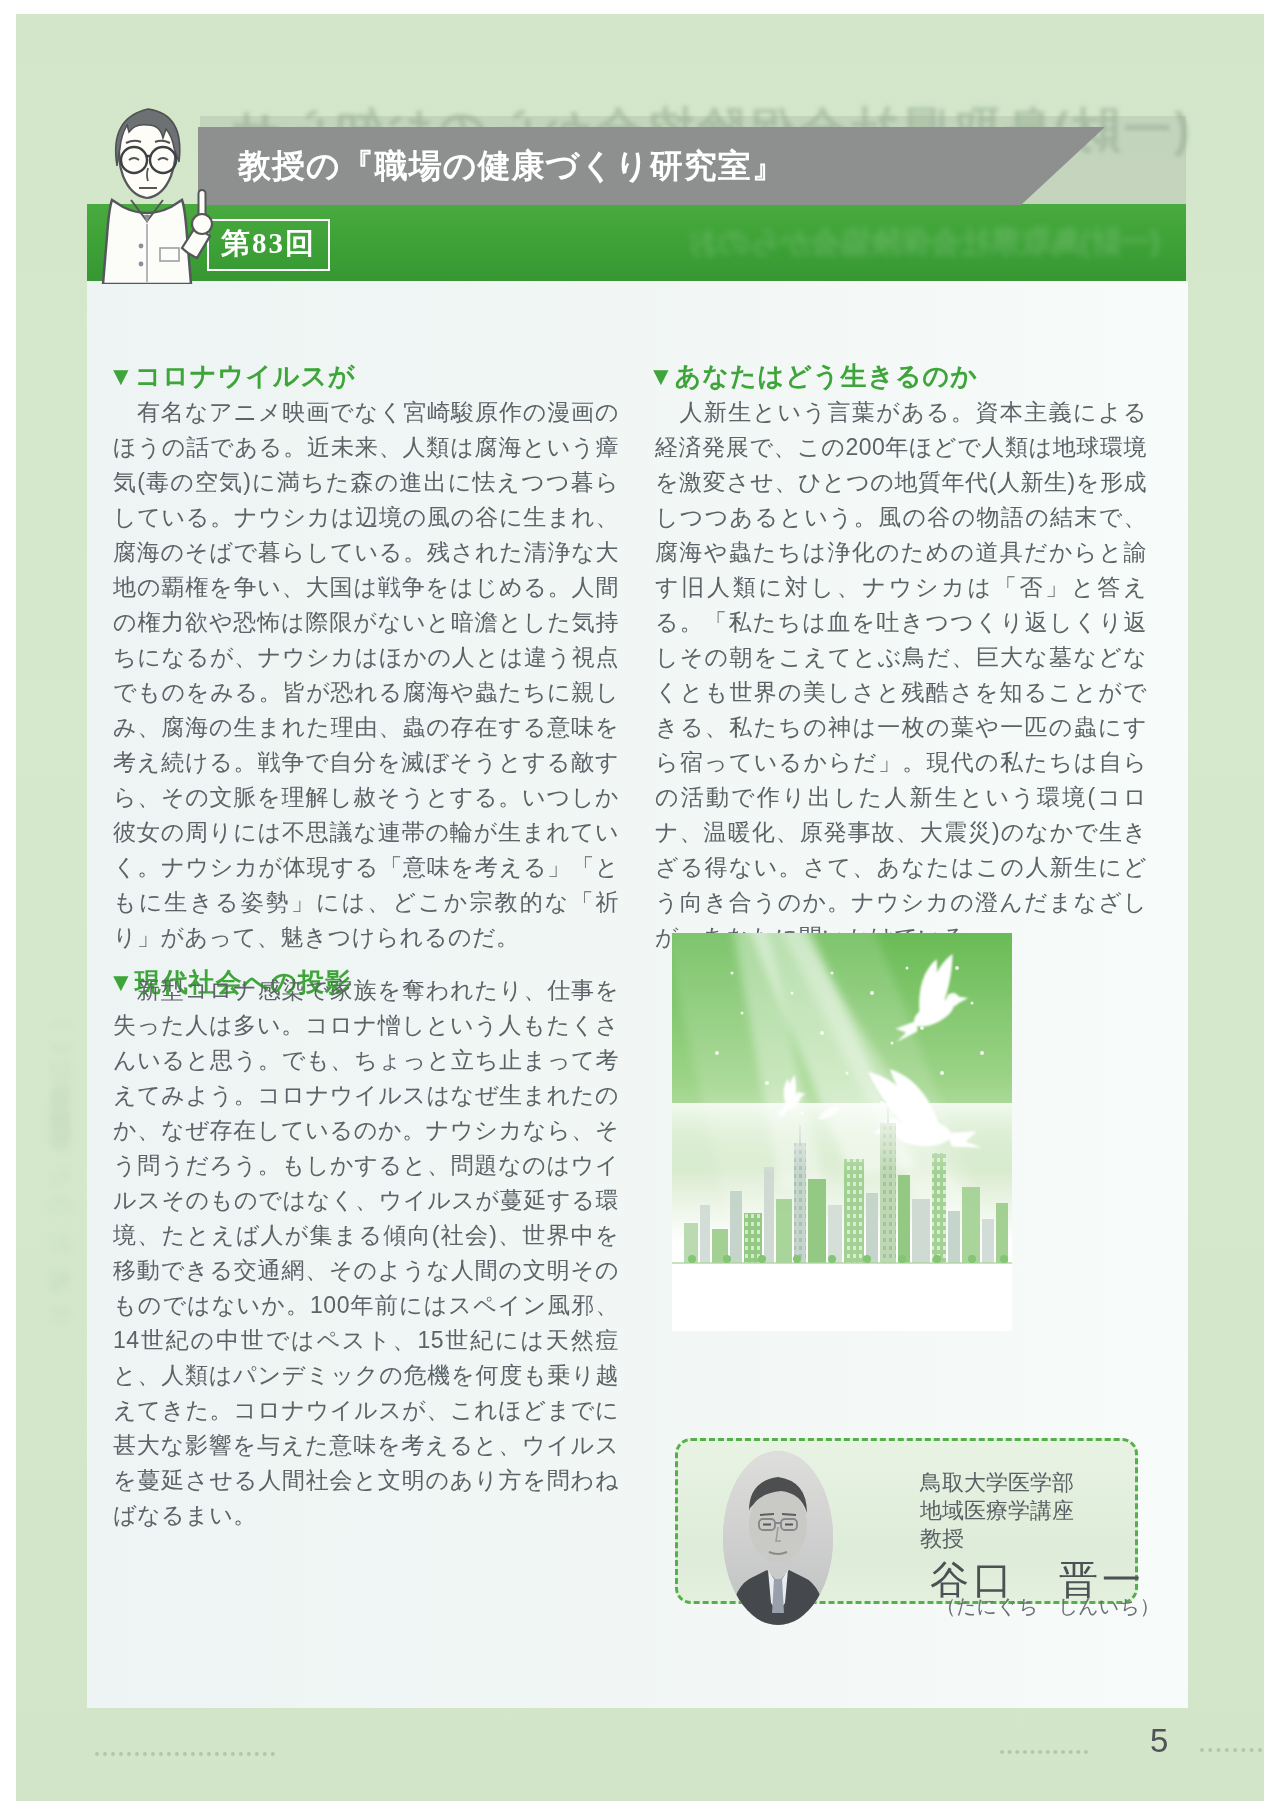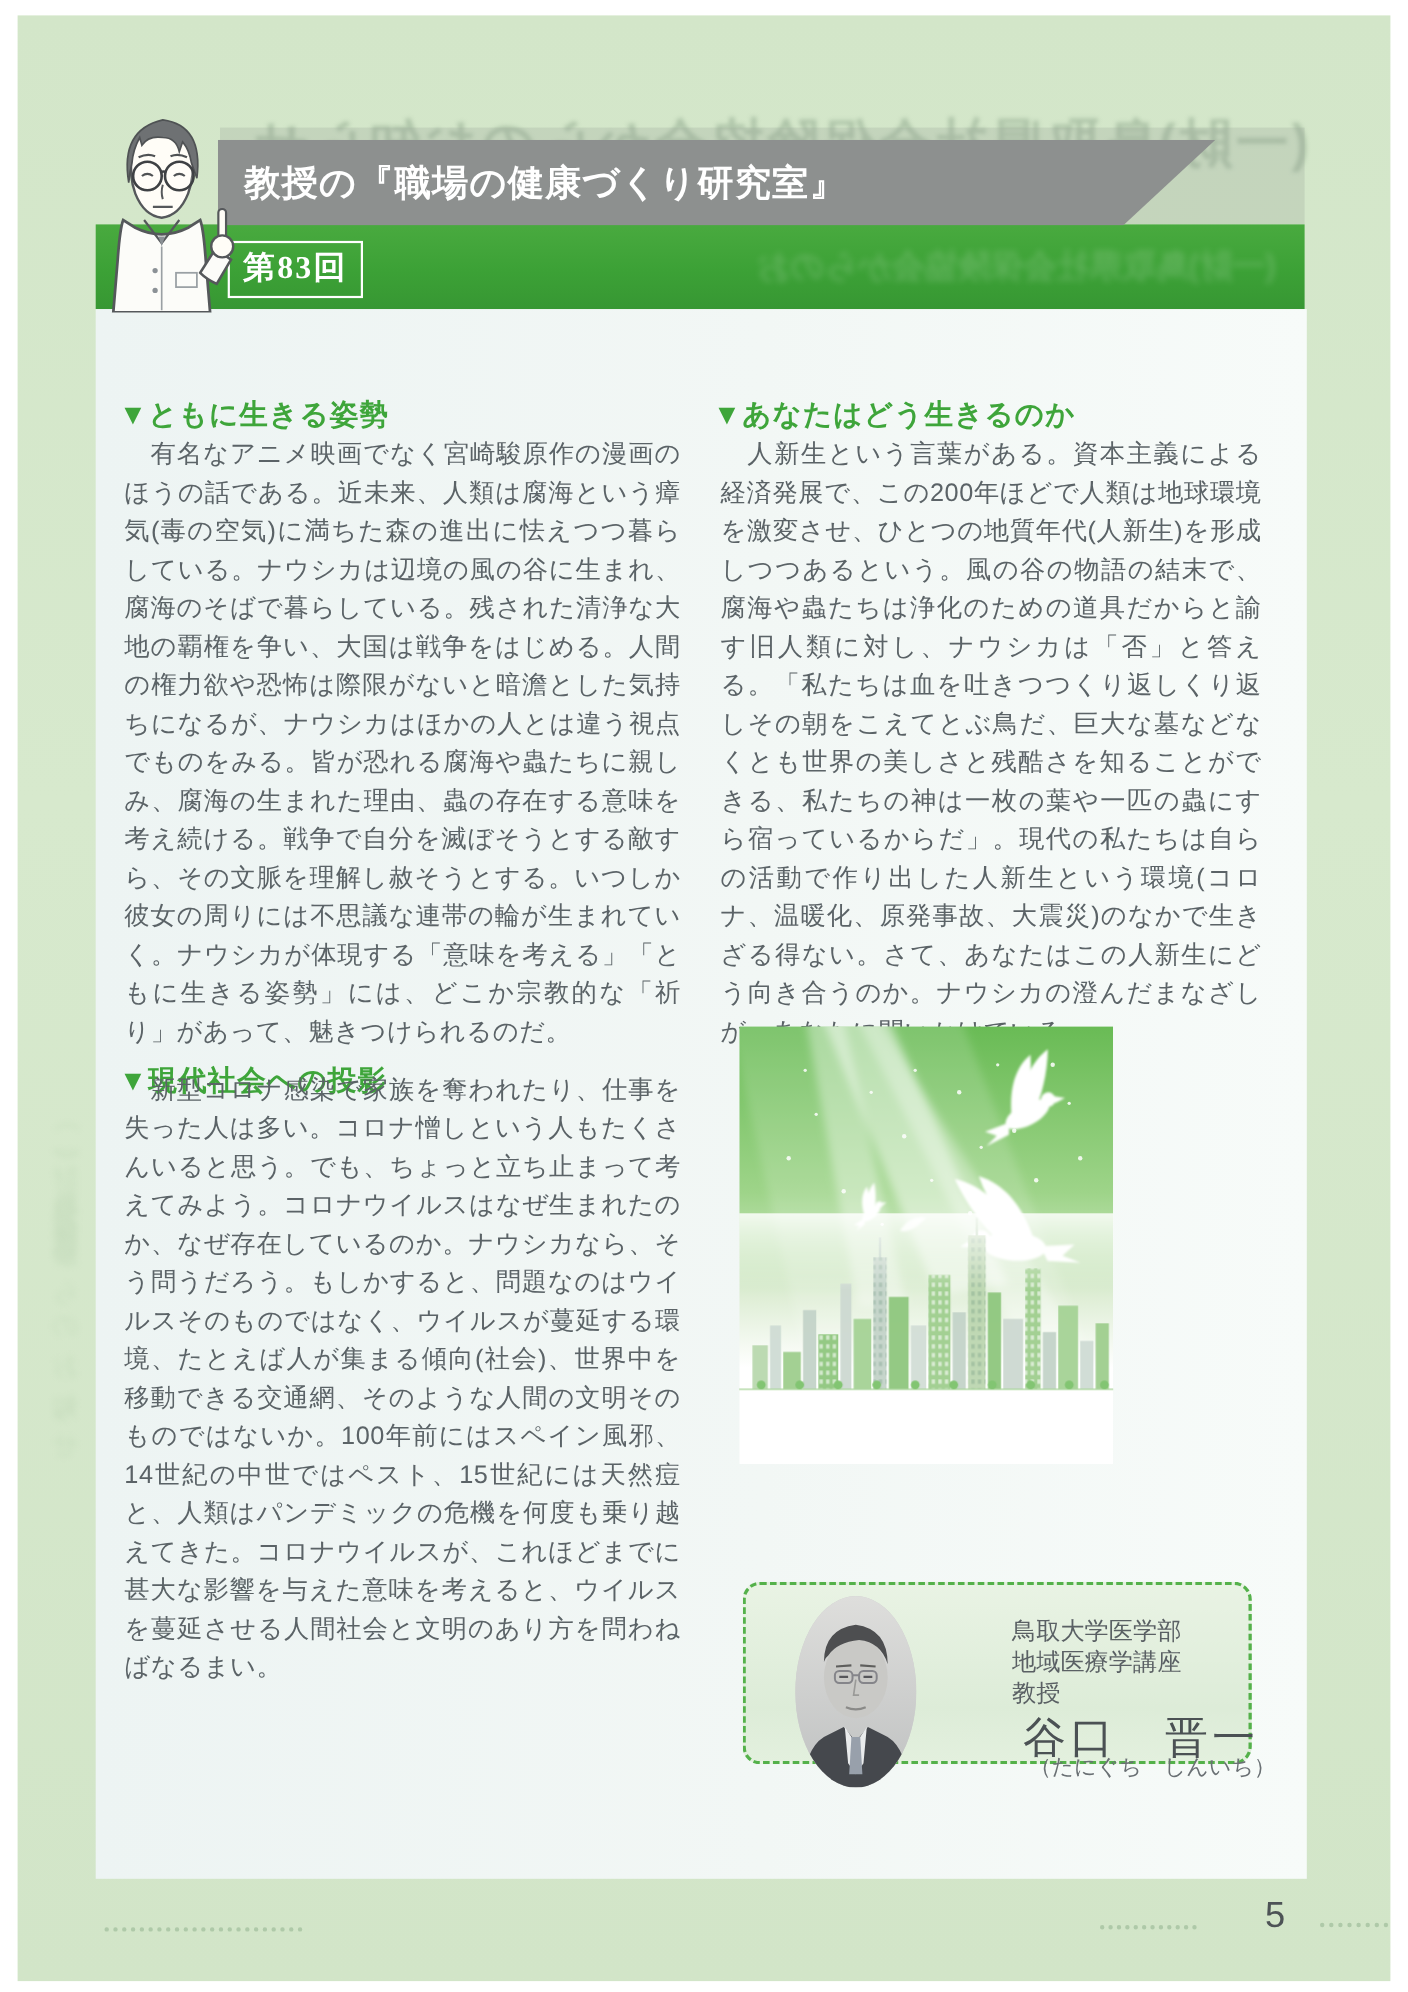--- a/index.html
+++ b/index.html
@@ -33,21 +33,21 @@
     left:44px;top:1020px;height:620px;
     writing-mode:vertical-rl;font-size:24px;letter-spacing:6px;
     color:#9dbd97;opacity:.22;filter:blur(3px);transform:scaleX(-1);
     z-index:1;white-space:nowrap;overflow:hidden;
   }
   .bleed-dots{border-top:4px dotted rgba(110,150,110,.35);height:0;z-index:1;}
   
   .banner-gray{
     left:198px;top:127px;width:907px;height:78px;background:#8d908f;
     clip-path:polygon(0 0,100% 0,calc(100% - 84px) 100%,0 100%);
-    display:flex;align-items:center;padding-left:24px;box-sizing:border-box;
+    display:flex;align-items:center;padding-left:40px;box-sizing:border-box;
     z-index:3;
   }
   .banner-gray .txt{
     color:#ffffff;font-size:33px;font-weight:700;letter-spacing:1px;white-space:nowrap;
   }
   .band-green{
     left:87px;top:204px;width:1099px;height:77px;
     background:linear-gradient(180deg,#49aa3f 0%,#3ca136 55%,#379733 100%);
     z-index:2;
   }
@@ -153,21 +153,21 @@
     <path d="M55,92 L73,92" stroke="#55585b" stroke-width="2"></path>
 
     <path d="M98,152 L112,130 L126,140 L113,162 Q104,158 98,152 Z" fill="#fcfcf9" stroke="#55585b" stroke-width="2.3"></path>
     <rect x="114.5" y="94" width="7" height="36" rx="3.5" fill="#fffdf7" stroke="#55585b" stroke-width="2"></rect>
     <circle cx="118" cy="128" r="10" fill="#fffdf7" stroke="#55585b" stroke-width="2.2"></circle>
   </svg>
 </div>
 
 <div class="abs content">
 
-  <div class="sec-head h1L">▼ともに生きる姿勢</div>
+  <div class="sec-head h1L">▼コロナウイルスが</div>
   <div class="body-text p1L">　有名なアニメ映画でなく宮崎駿原作の漫画のほうの話である。近未来、人類は腐海という瘴気(毒の空気)に満ちた森の進出に怯えつつ暮らしている。ナウシカは辺境の風の谷に生まれ、腐海のそばで暮らしている。残された清浄な大地の覇権を争い、大国は戦争をはじめる。人間の権力欲や恐怖は際限がないと暗澹とした気持ちになるが、ナウシカはほかの人とは違う視点でものをみる。皆が恐れる腐海や蟲たちに親しみ、腐海の生まれた理由、蟲の存在する意味を考え続ける。戦争で自分を滅ぼそうとする敵すら、その文脈を理解し赦そうとする。いつしか彼女の周りには不思議な連帯の輪が生まれていく。ナウシカが体現する「意味を考える」「ともに生きる姿勢」には、どこか宗教的な「祈り」があって、魅きつけられるのだ。</div>
 
   <div class="sec-head h2L">▼現代社会への投影</div>
   <div class="body-text p2L">　新型コロナ感染で家族を奪われたり、仕事を失った人は多い。コロナ憎しという人もたくさんいると思う。でも、ちょっと立ち止まって考えてみよう。コロナウイルスはなぜ生まれたのか、なぜ存在しているのか。ナウシカなら、そう問うだろう。もしかすると、問題なのはウイルスそのものではなく、ウイルスが蔓延する環境、たとえば人が集まる傾向(社会)、世界中を移動できる交通網、そのような人間の文明そのものではないか。100年前にはスペイン風邪、14世紀の中世ではペスト、15世紀には天然痘と、人類はパンデミックの危機を何度も乗り越えてきた。コロナウイルスが、これほどまでに甚大な影響を与えた意味を考えると、ウイルスを蔓延させる人間社会と文明のあり方を問わねばなるまい。</div>
 
   <div class="sec-head h3R">▼あなたはどう生きるのか</div>
   <div class="body-text p3R">　人新生という言葉がある。資本主義による経済発展で、この200年ほどで人類は地球環境を激変させ、ひとつの地質年代(人新生)を形成しつつあるという。風の谷の物語の結末で、腐海や蟲たちは浄化のための道具だからと諭す旧人類に対し、ナウシカは「否」と答える。「私たちは血を吐きつつくり返しくり返しその朝をこえてとぶ鳥だ、巨大な墓などなくとも世界の美しさと残酷さを知ることができる、私たちの神は一枚の葉や一匹の蟲にすら宿っているからだ」。現代の私たちは自らの活動で作り出した人新生という環境(コロナ、温暖化、原発事故、大震災)のなかで生きざる得ない。さて、あなたはこの人新生にどう向き合うのか。ナウシカの澄んだまなざしが、あなたに問いかけている。</div>
 
   <div class="illustration">
     <svg width="340" height="398" viewBox="0 0 340 398">

